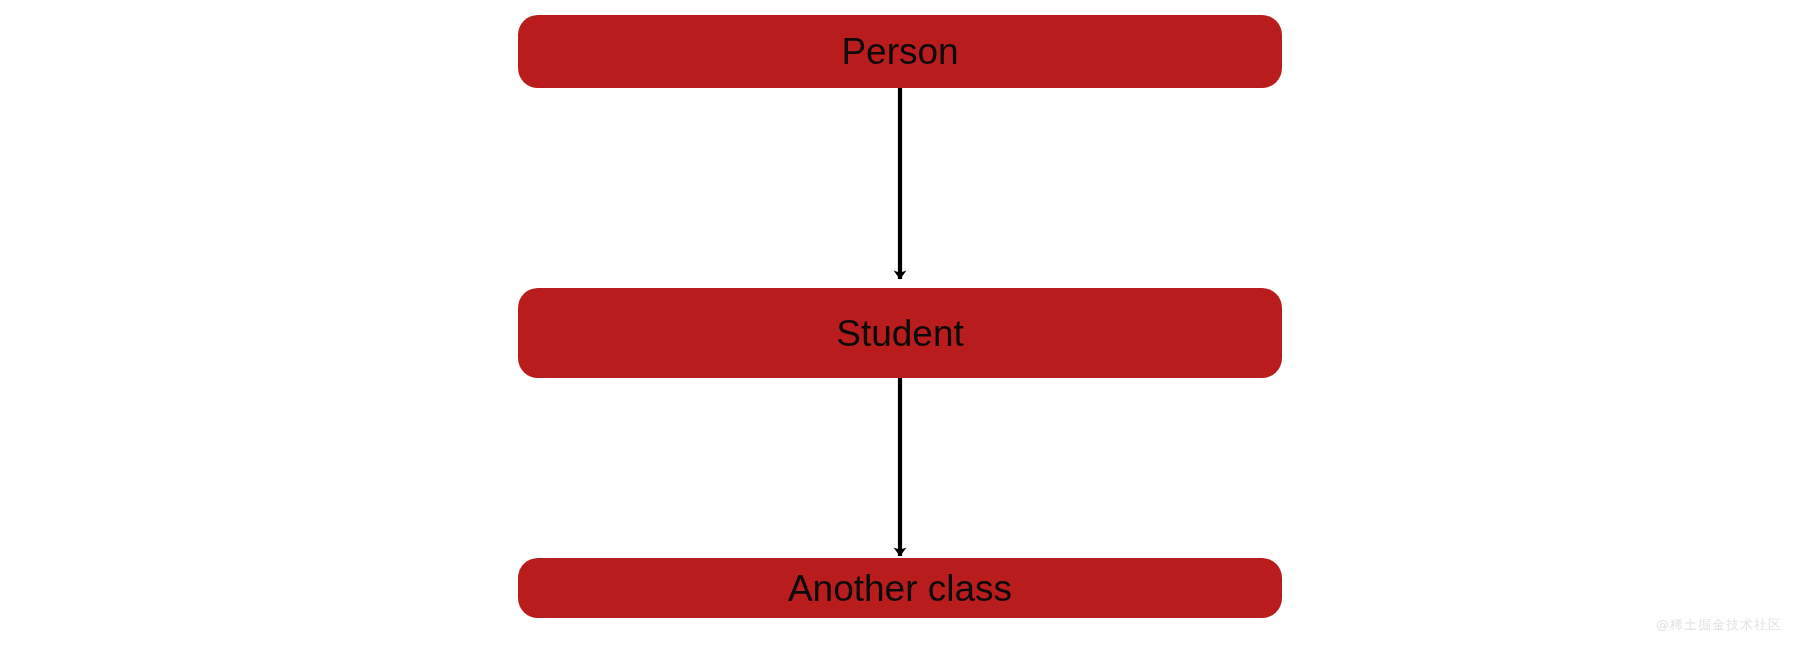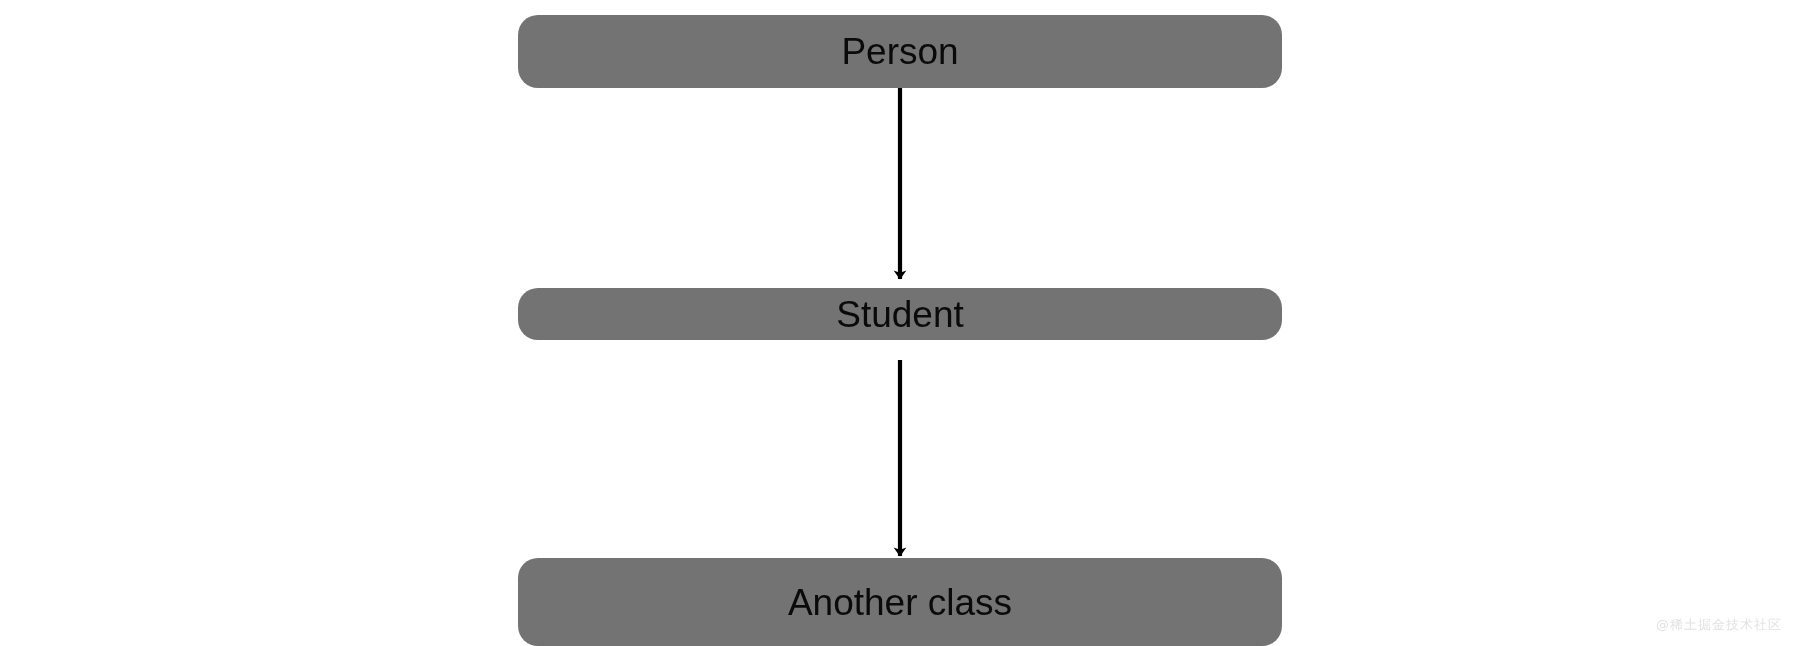--- a/index.html
+++ b/index.html
@@ -14,39 +14,39 @@
     position: relative;
     width: 1800px;
     height: 646px;
     background: #ffffff;
     overflow: hidden;
   }
   .node {
     position: absolute;
     left: 518px;
     width: 764px;
-    background: #737373;
+    background: #b91c1c;
     border-radius: 20px;
     display: flex;
     align-items: center;
     justify-content: center;
     box-sizing: border-box;
   }
   .node-label {
     font-family: "Liberation Sans", sans-serif;
     font-size: 37px;
     font-weight: 400;
     color: #0a0a0a;
     letter-spacing: 0px;
     line-height: 1;
     white-space: nowrap;
   }
   #node-person   { top: 15px;  height: 73px; }
-  #node-student  { top: 288px; height: 52px; }
-  #node-another  { top: 558px; height: 88px; }
+  #node-student  { top: 288px; height: 90px; }
+  #node-another  { top: 558px; height: 60px; }
 
   .edge {
     position: absolute;
     left: 0;
     top: 0;
     width: 1800px;
     height: 646px;
     pointer-events: none;
   }
   .watermark {

